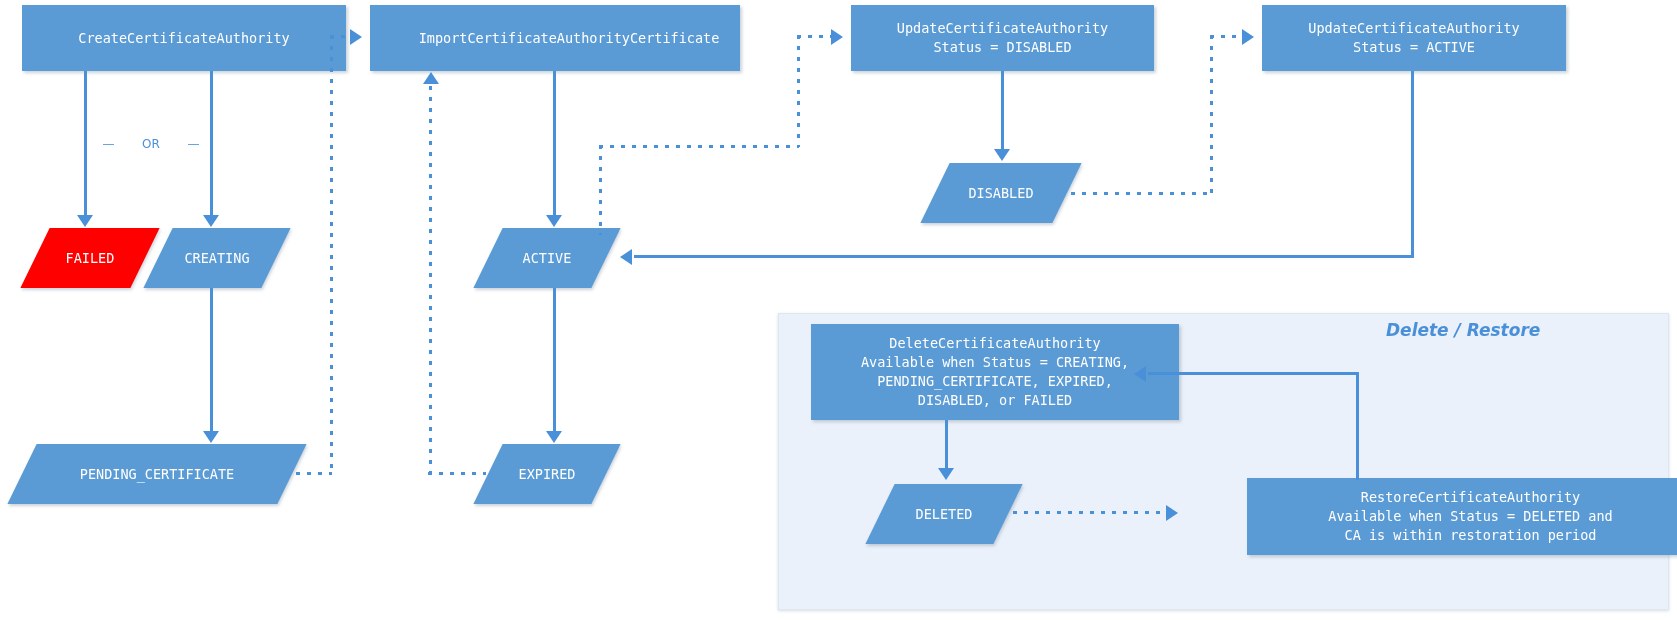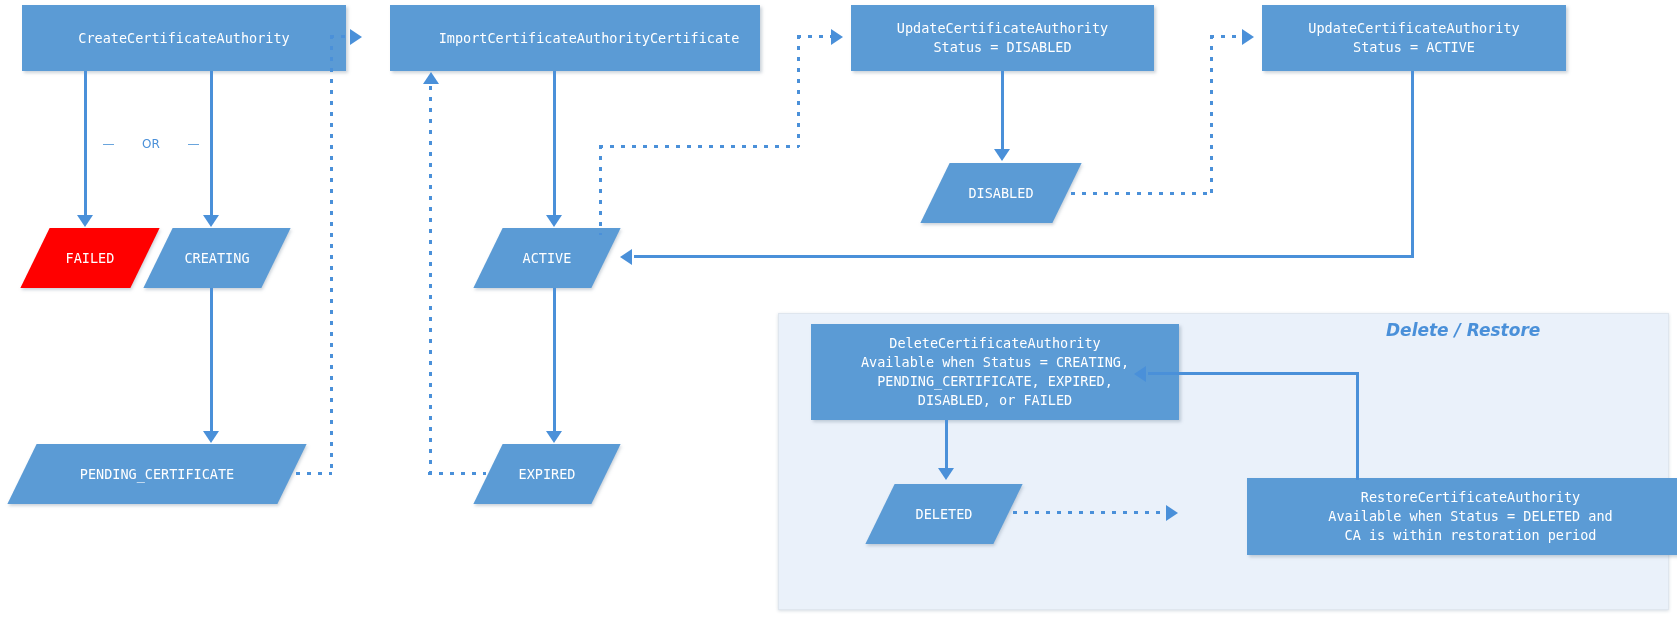--- a/index.html
+++ b/index.html
@@ -157,21 +157,21 @@
 </head>
 <body>
 
 <div id="canvas">
 
   <div class="panel" style="left:778px; top:313px; width:889px; height:295px;"></div>
   <div class="panel-title" style="left:1386px; top:320px;">Delete / Restore</div>
 
   <div class="rect" style="left:22px; top:5px; width:324px; height:66px;">CreateCertificateAuthority</div>
 
-  <div class="rect" style="left:390px; top:5px; width:370px; height:66px;padding-left:34px;">ImportCertificateAuthorityCertificate</div>
+  <div class="rect" style="left:370px; top:5px; width:370px; height:66px;padding-left:34px;">ImportCertificateAuthorityCertificate</div>
 
   <div class="rect" style="left:851px; top:5px; width:303px; height:66px;">UpdateCertificateAuthority
 Status = DISABLED</div>
 
   <div class="rect" style="left:1262px; top:5px; width:304px; height:66px;">UpdateCertificateAuthority
 Status = ACTIVE</div>
 
   <div class="rect" style="left:763px; top:324px; width:368px; height:96px;margin-left:48px;">DeleteCertificateAuthority
 Available when Status = CREATING,
 PENDING_CERTIFICATE, EXPIRED,

